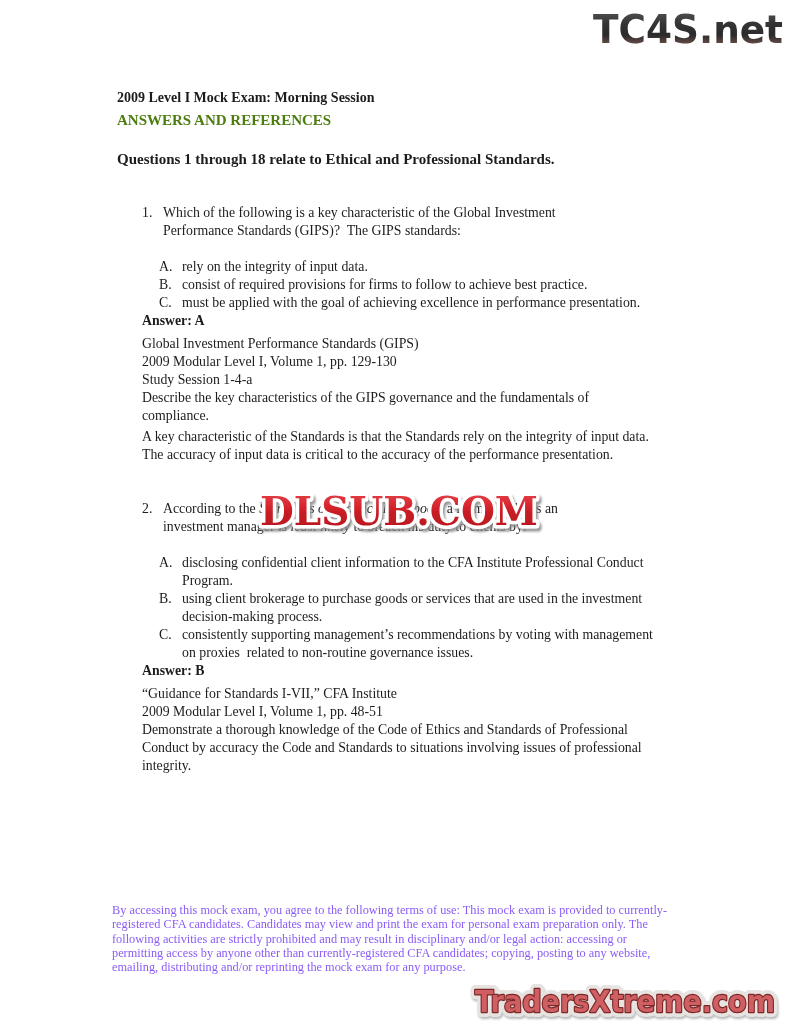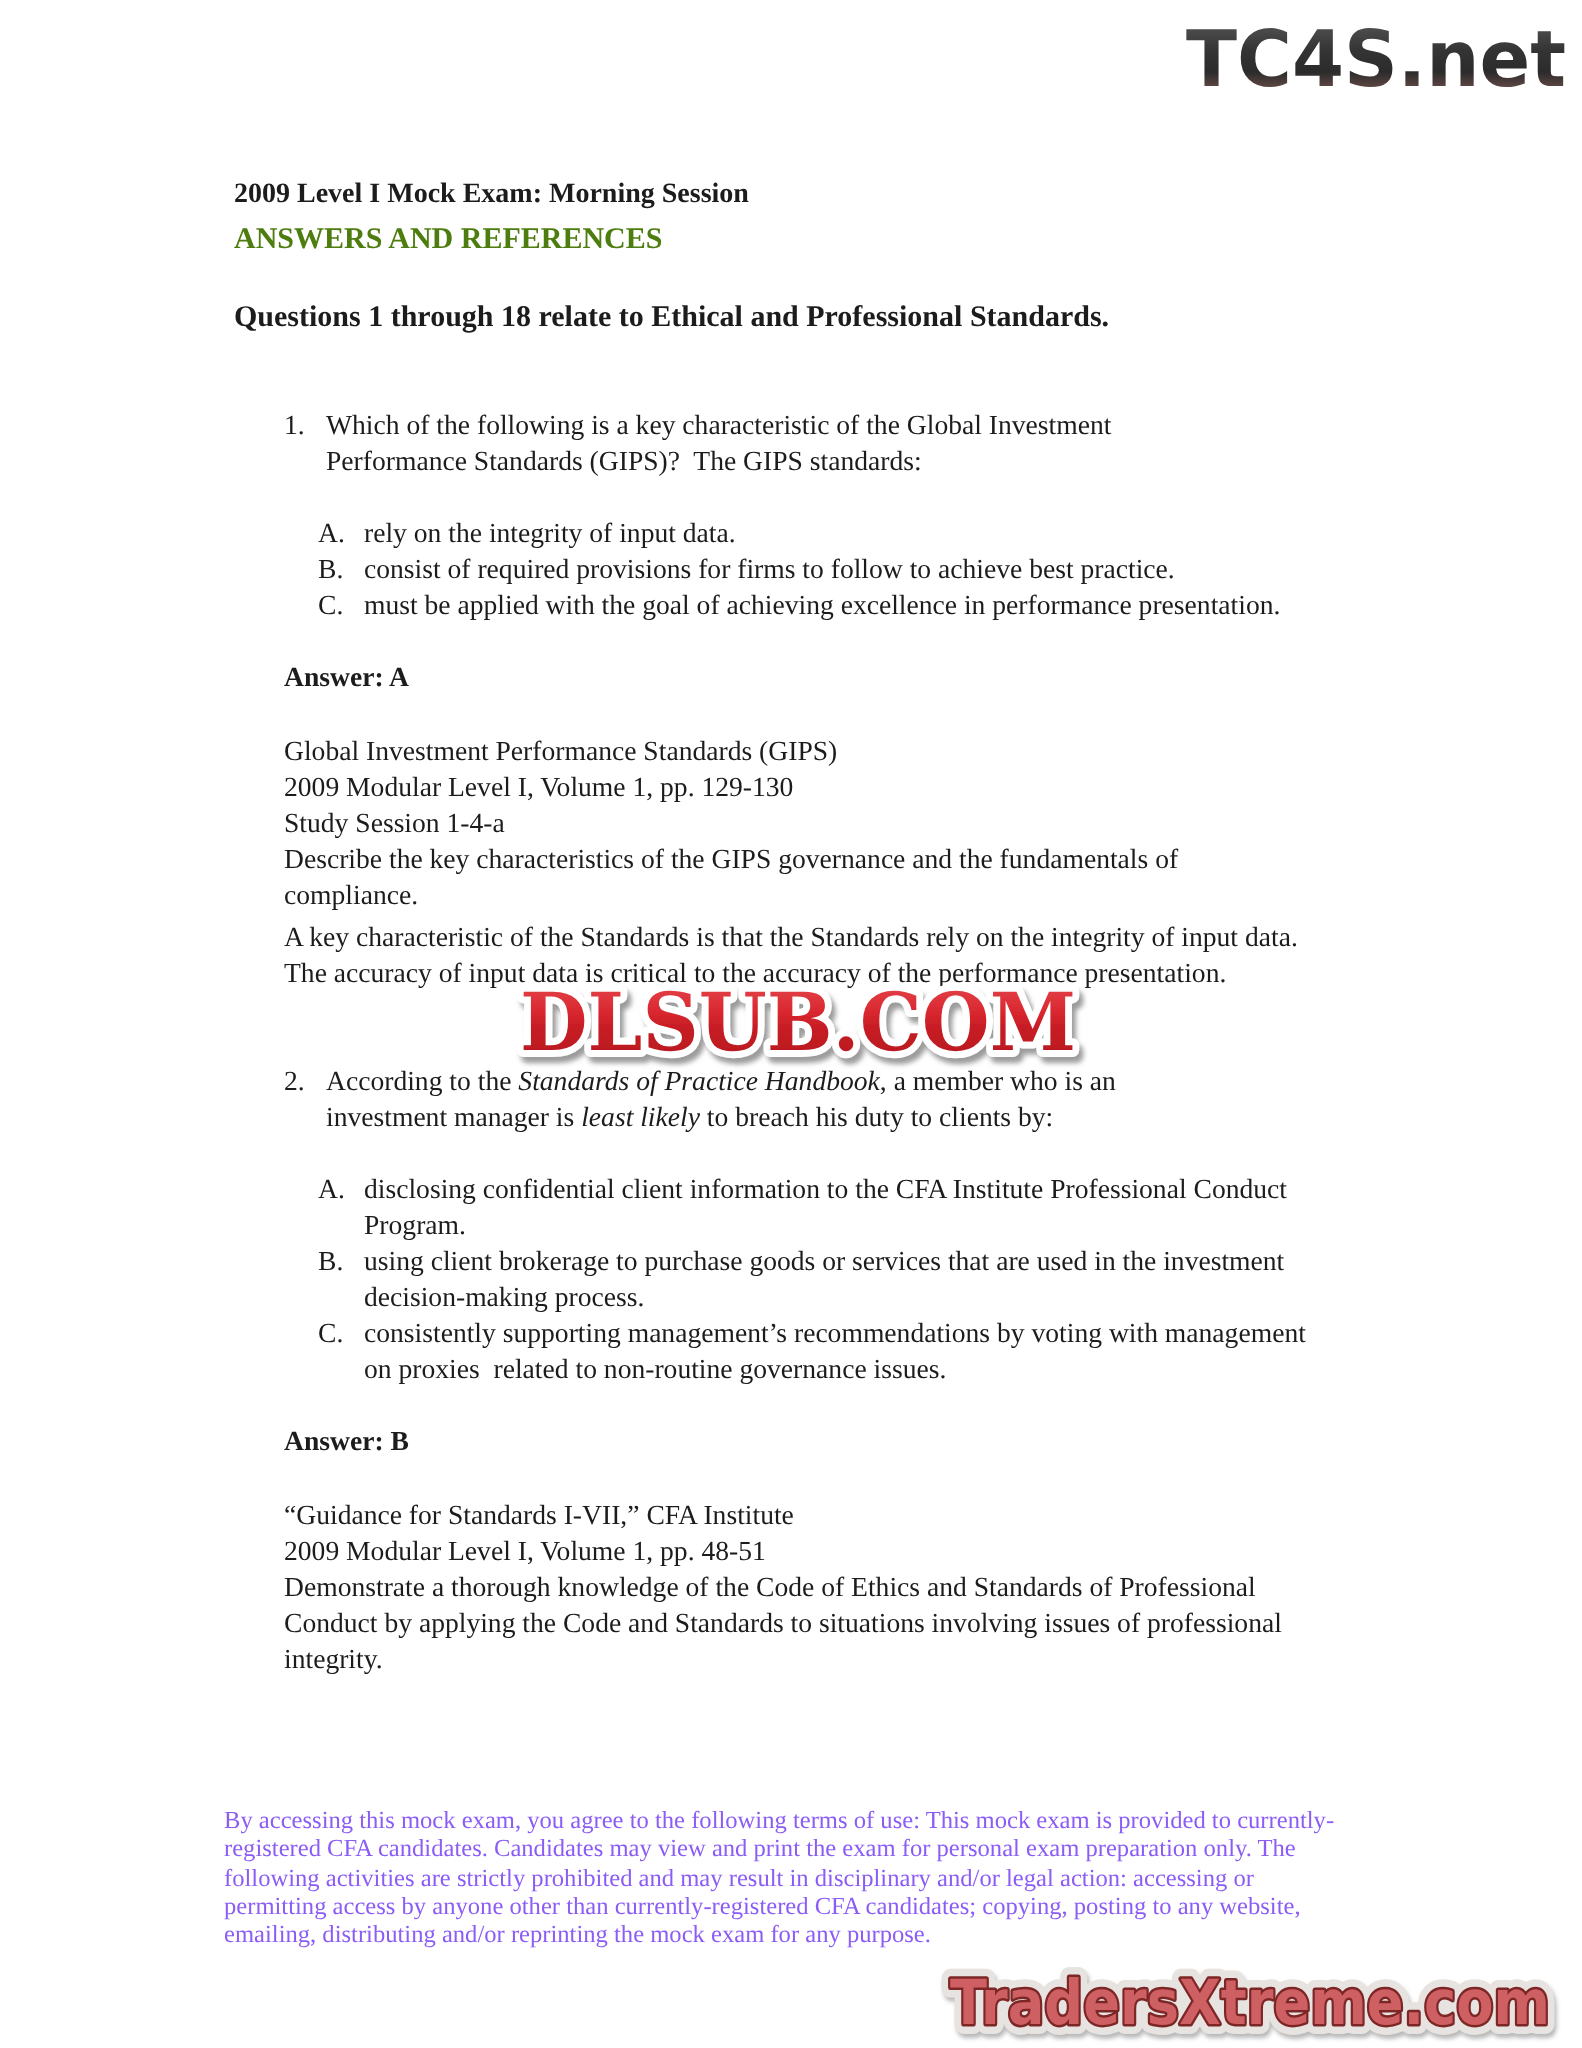--- a/index.html
+++ b/index.html
@@ -15,22 +15,22 @@
   .subtitle { color:#4d7c0f; font-weight:bold; font-size:15px; line-height:18px; margin-top:3px; }
   .section-heading { font-weight:bold; font-size:15px; line-height:18px; margin-top:21px; }
   .question { margin-left:25px; margin-top:36px; }
   .qrow { display:flex; }
   .qnum { width:21px; flex:none; }
   .stem { width:455px; white-space:pre-wrap; }
   .options { margin-top:18px; margin-left:17px; }
   .optrow { display:flex; }
   .optletter { width:23px; flex:none; }
   .opttext { width:475px; white-space:pre-wrap; }
-  .answer { font-weight:bold; margin-top:18px; }
-  .refs { margin-top:19px; width:505px; }
+  .answer { font-weight:bold; }
+  .refs { margin-top:5px; width:505px; }
   .explanation { margin-top:3px; width:520px; white-space:pre-wrap; }
   .it { font-style:italic;text-align:right; }
   .footer {
     position:absolute; left:112px; top:903px; width:568px;
     font-size:12.3px; line-height:14.3px; color:#8b5cf6;
   }
   #tc4s-logo { position:absolute; top:5px; right:5px; }
   #dlsub-watermark { position:absolute; left:250px; top:483px; z-index:5; }
   #traders-logo { position:absolute; right:6px; top:979px; z-index:5; }
 </style>
@@ -101,21 +101,21 @@
       </div>
       <div class="optrow">
         <div class="optletter">C.</div>
         <div class="opttext">consistently supporting management’s recommendations by voting with management on proxies  related to non-routine governance issues.</div>
       </div>
     </div>
     <div class="answer">Answer: B</div>
     <div class="refs">
       <div>“Guidance for Standards I-VII,” CFA Institute</div>
       <div>2009 Modular Level I, Volume 1, pp. 48-51</div>
-      <div>Demonstrate a thorough knowledge of the Code of Ethics and Standards of Professional Conduct by applying the Code and Standards to situations involving issues of professional integrity.</div>
+      <div>Demonstrate a thorough knowledge of the Code of Ethics and Standards of Professional Conduct by accuracy the Code and Standards to situations involving issues of professional integrity.</div>
     </div>
   </div>
 </div>
 
 <div id="dlsub-watermark">
   <svg width="300" height="56" viewBox="0 0 300 56">
     <defs>
       <linearGradient id="dlgrad" x1="0" y1="0" x2="0" y2="1">
         <stop offset="0%" stop-color="#e84b52"></stop>
         <stop offset="40%" stop-color="#d8262e"></stop>

